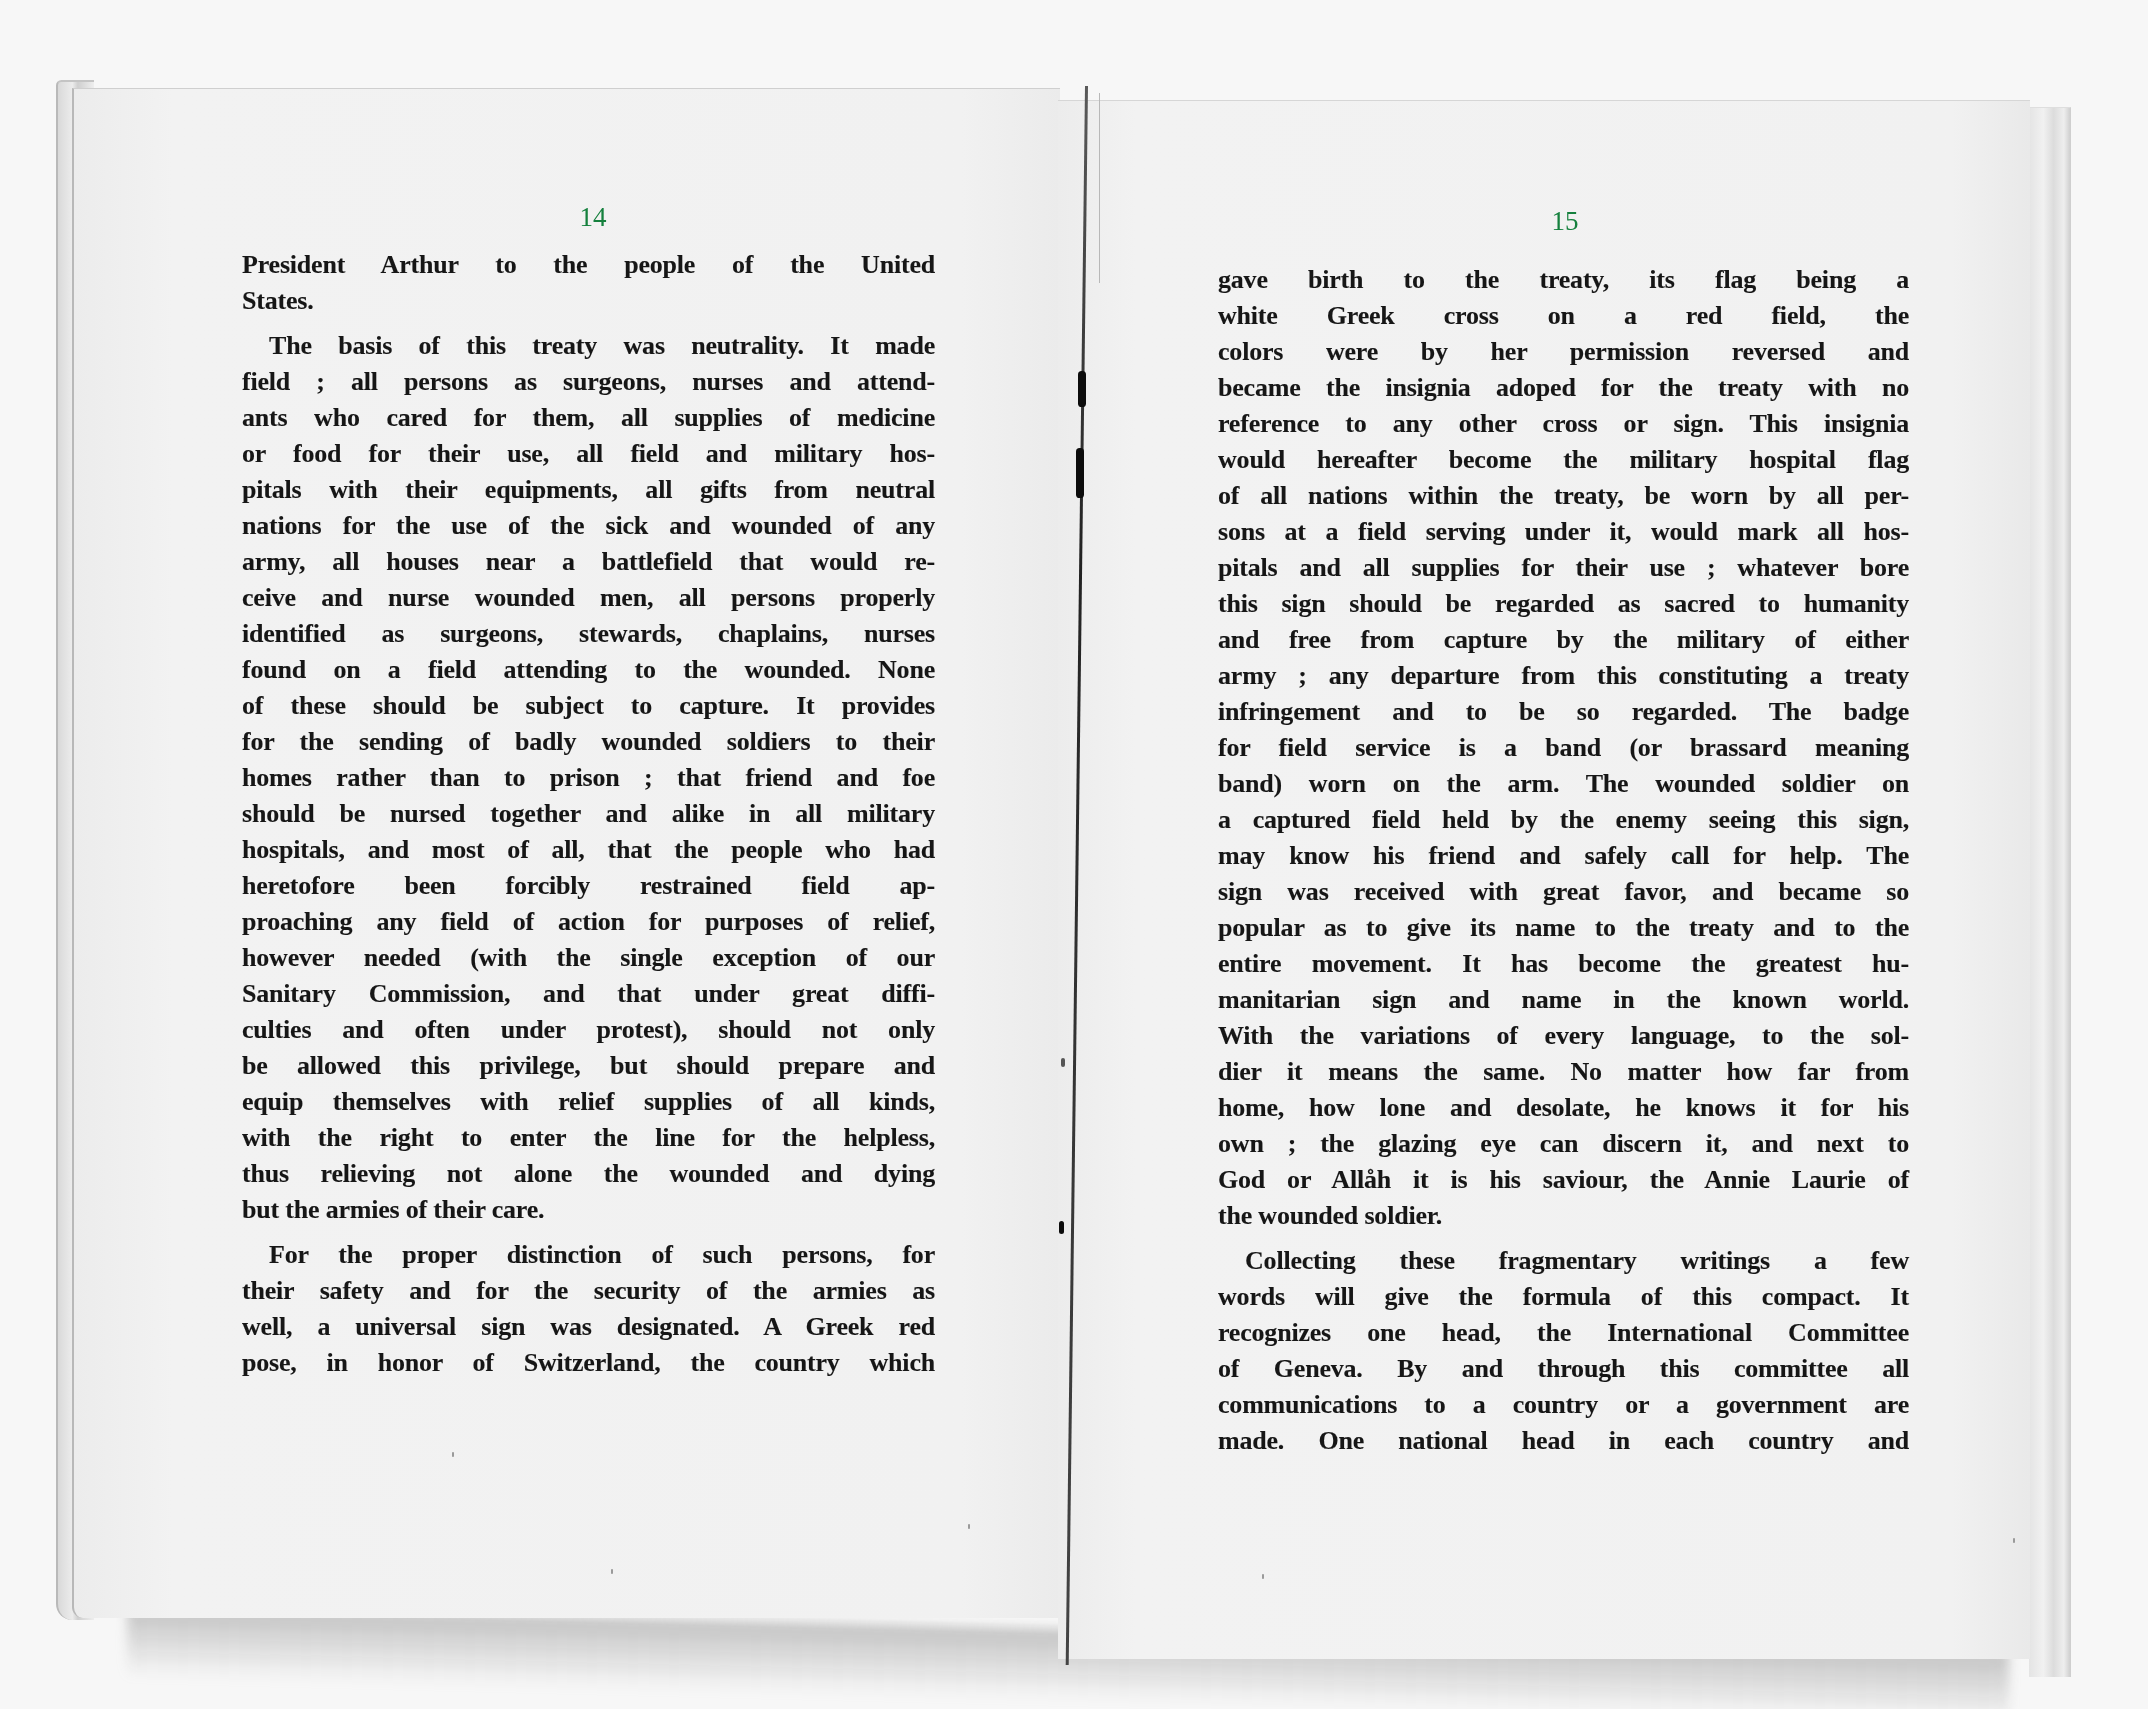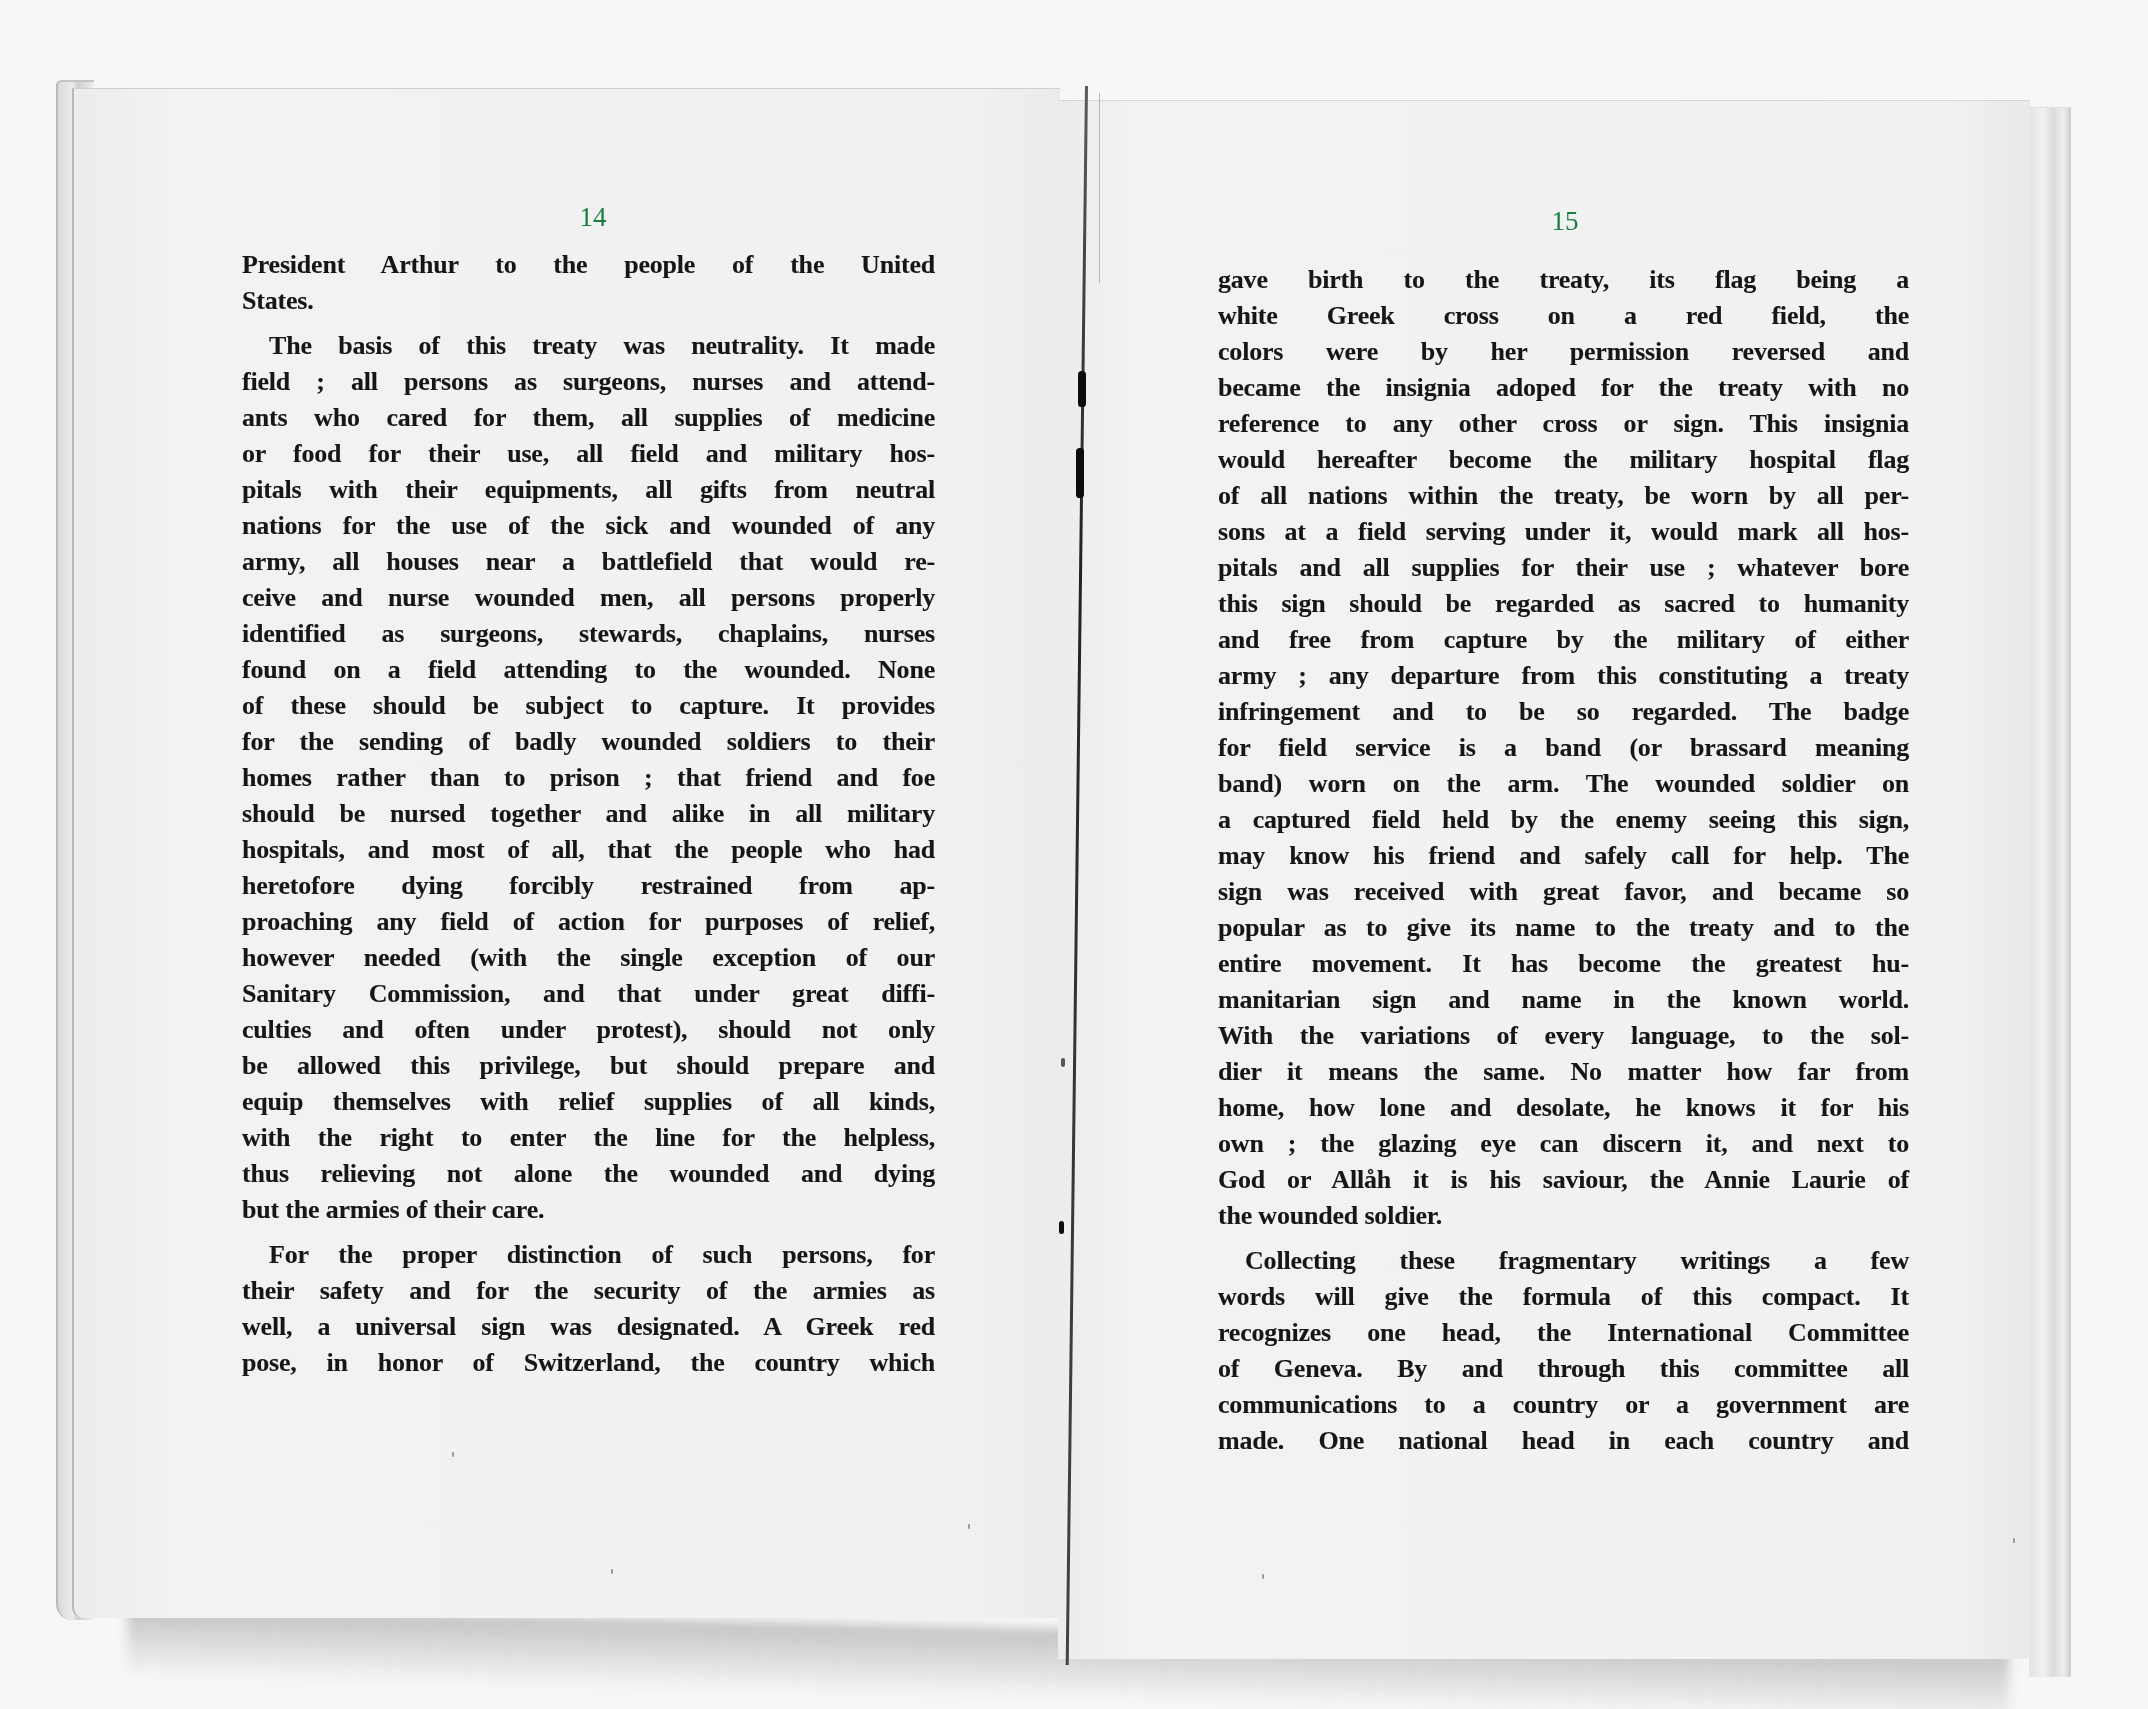--- a/index.html
+++ b/index.html
@@ -181,21 +181,21 @@
       <span class="line">nations for the use of the sick and wounded of any</span>
       <span class="line">army, all houses near a battlefield that would re-</span>
       <span class="line">ceive and nurse wounded men, all persons properly</span>
       <span class="line">identified as surgeons, stewards, chaplains, nurses</span>
       <span class="line">found on a field attending to the wounded.  None</span>
       <span class="line">of these should be subject to capture.  It provides</span>
       <span class="line">for the sending of badly wounded soldiers to their</span>
       <span class="line">homes rather than to prison ; that friend and foe</span>
       <span class="line">should be nursed together and alike in all military</span>
       <span class="line">hospitals, and most of all, that the people who had</span>
-      <span class="line">heretofore dying forcibly restrained from ap-</span>
+      <span class="line">heretofore been forcibly restrained field ap-</span>
       <span class="line">proaching any field of action for purposes of relief,</span>
       <span class="line">however needed (with the single exception of our</span>
       <span class="line">Sanitary Commission, and that under great diffi-</span>
       <span class="line">culties and often under protest), should not only</span>
       <span class="line">be allowed this privilege, but should prepare and</span>
       <span class="line">equip themselves with relief supplies of all kinds,</span>
       <span class="line">with the right to enter the line for the helpless,</span>
       <span class="line">thus relieving not alone the wounded and dying</span>
       <span class="line last">but the armies of their care.</span>
       <span class="line indent para-gap">For the proper distinction of such persons, for</span>

